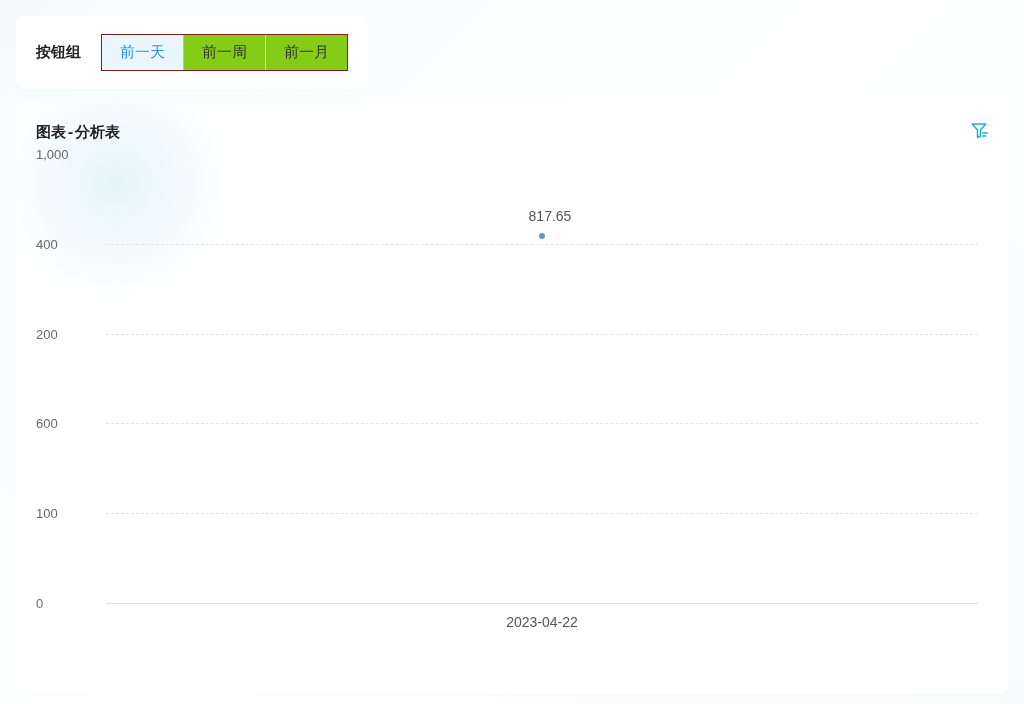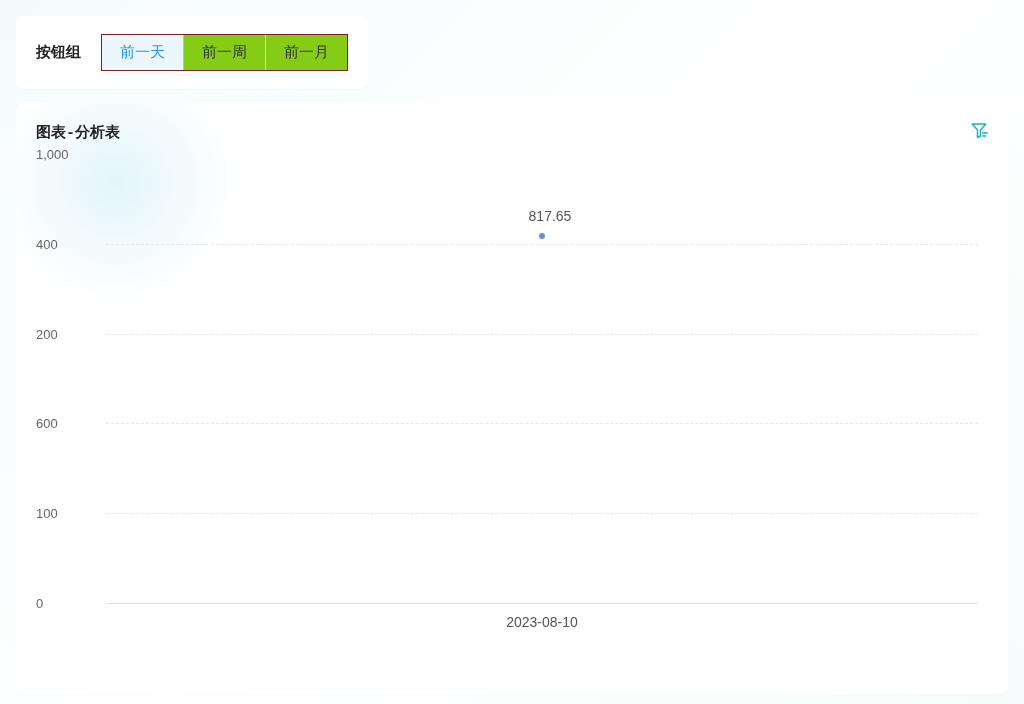--- a/index.html
+++ b/index.html
@@ -159,19 +159,19 @@
         <div class="y-tick" style="top: 60%;">600</div>
         <div class="gridline" style="top: 40%;"></div>
         <div class="y-tick" style="top: 40%;">200</div>
         <div class="gridline" style="top: 20%;"></div>
         <div class="y-tick" style="top: 20%;">400</div>
         <div class="y-tick" style="top: 0%;">1,000</div>
         <div class="point" style="left: 50%; bottom: 81.765%;"></div>
         <div class="point-label" style="left: 50%; bottom: calc(81.765% + 12px);">817.65</div>
       </div>
     <div class="x-tick-row" id="x-tick-row">
-        <div class="x-tick" style="left: 50%;">2023-08-10</div>
+        <div class="x-tick" style="left: 50%;">2023-04-22</div>
       </div>
   </div>
 </div>
 
 
 
 
 </body></html>

